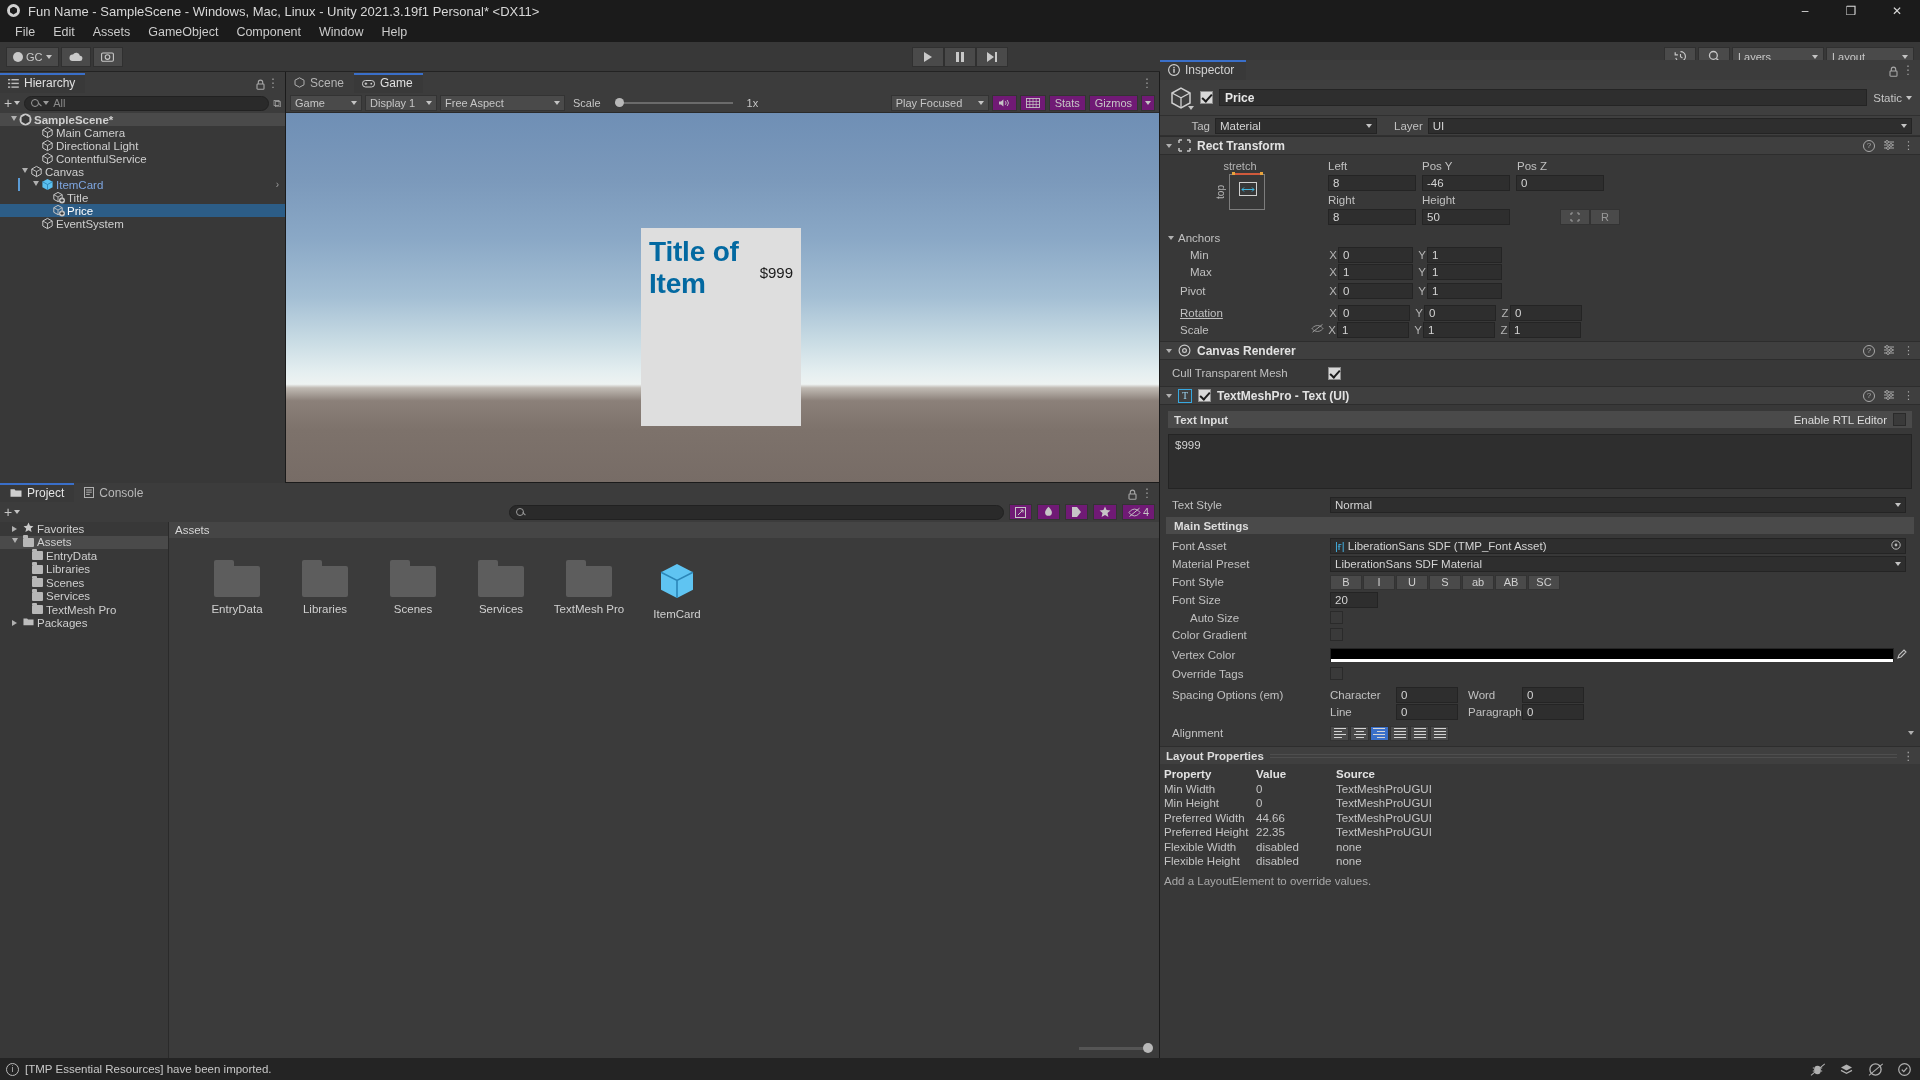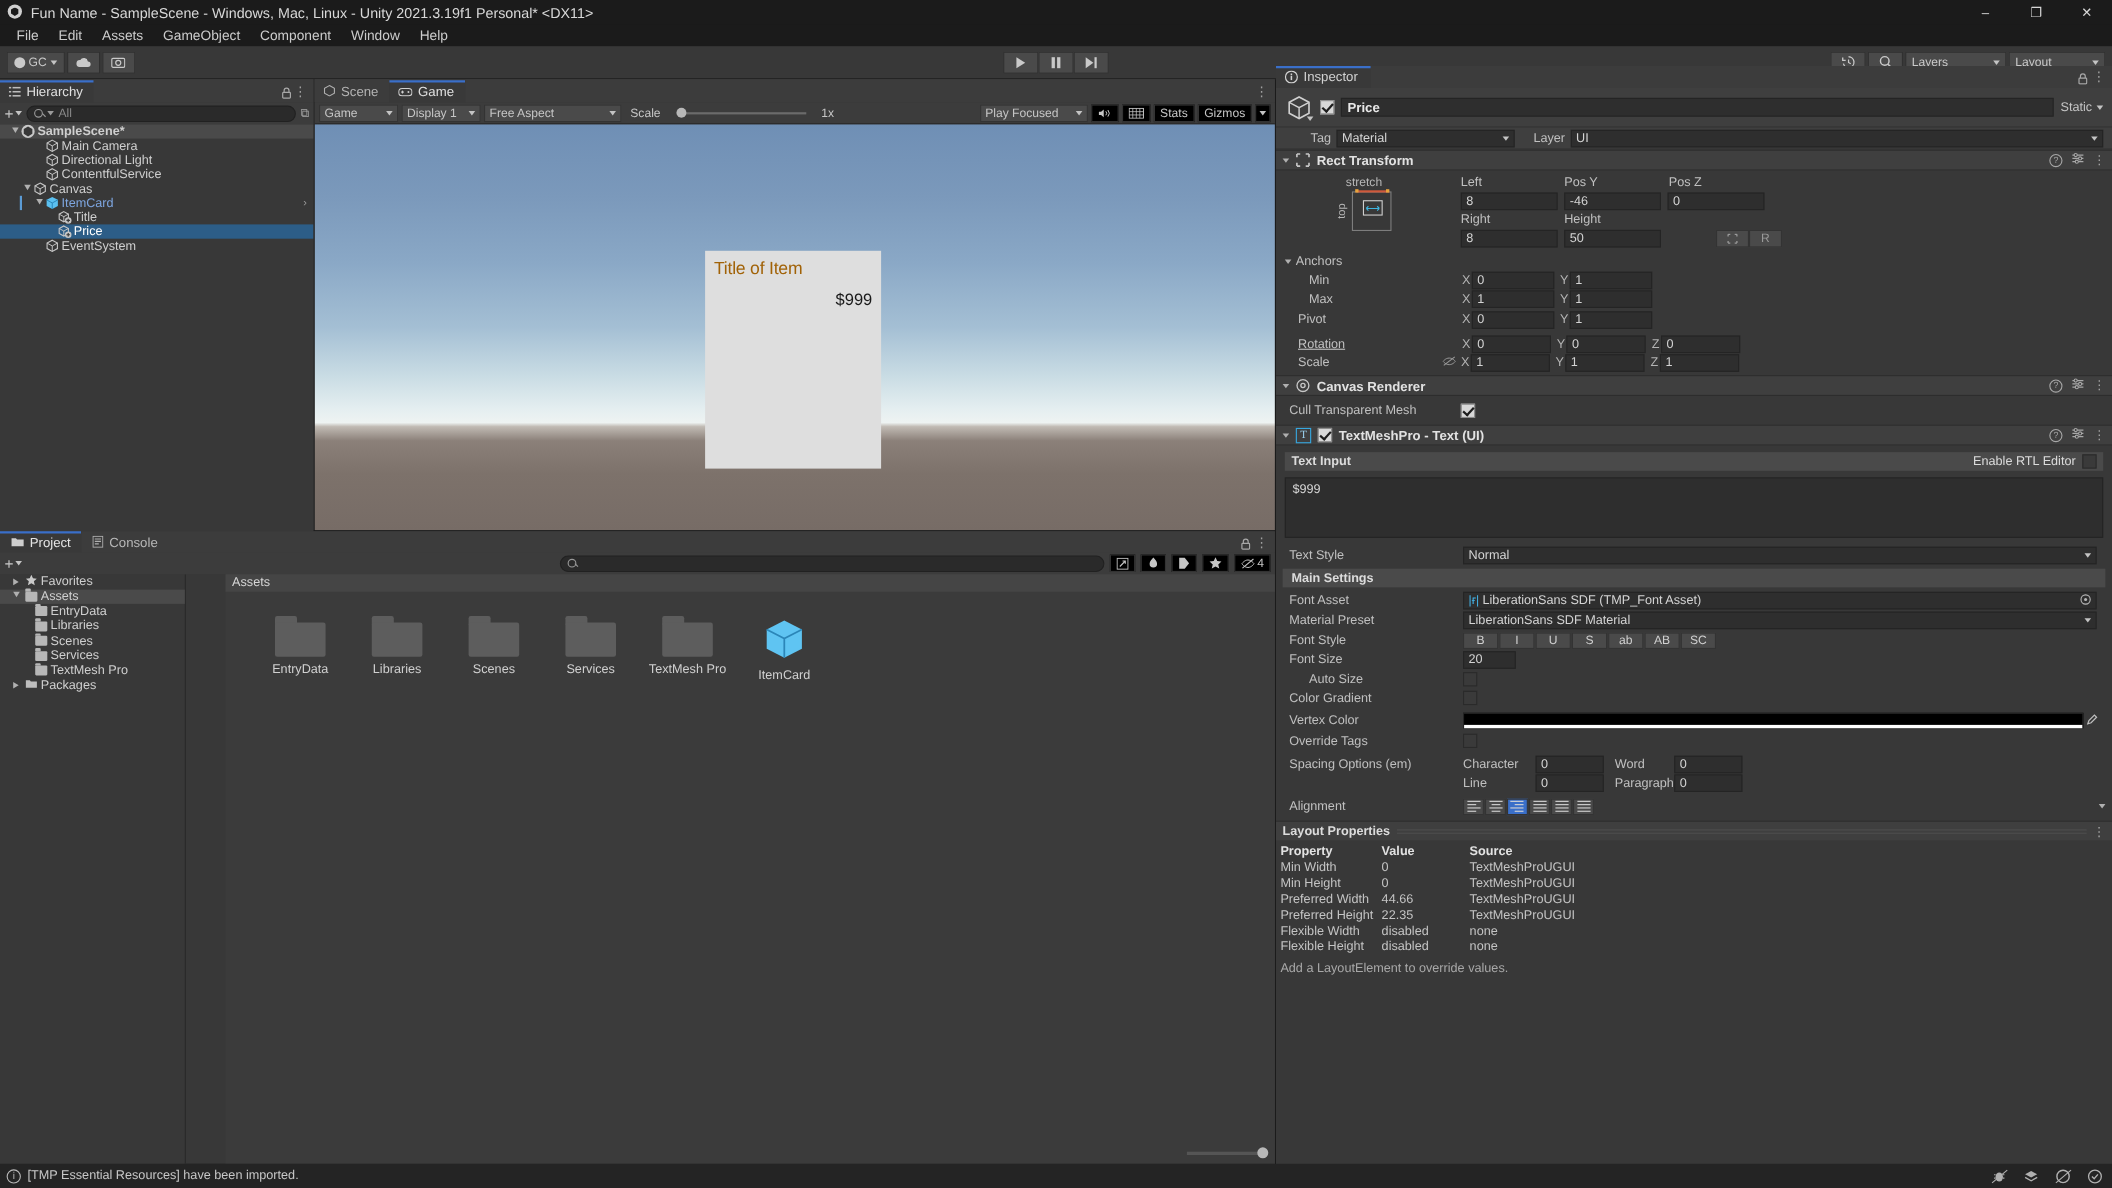--- a/index.html
+++ b/index.html
@@ -107,37 +107,37 @@
   .hier-chevron { position:absolute; right:6px; font-size:10px; color:#9a9a9a; }
 
   
   #gamepanel { left:286px; top:72px; width:873px; height:410px; background:#383838; }
   .game-toolbar {
     height:20px; background:#3c3c3c; display:flex; align-items:center; gap:3px; padding:0 4px;
     font-size:11px; color:#c6c6c6; border-bottom:1px solid #2a2a2a;
   }
   .gt-dd { height:16px; background:#4a4a4a; border:1px solid #333; display:flex; align-items:center;
            justify-content:space-between; padding:0 4px; font-size:11px; color:#c6c6c6; }
-  .gt-btn { height:16px; background:#000000; border:1px solid #333; display:flex; align-items:center;
+  .gt-btn { height:16px; background:#701a75; border:1px solid #333; display:flex; align-items:center;
             padding:0 5px; font-size:11px; color:#c6c6c6; }
   .gt-flat { height:16px; display:flex; align-items:center; padding:0 5px; font-size:11px; color:#c6c6c6; }
   .slider-track { width:118px; height:2px; background:#6b6b6b; position:relative; margin:0 6px; }
   .slider-knob { position:absolute; left:0; top:-3.5px; width:9px;height:9px;border-radius:50%;background:#b8b8b8; }
   .game-view { position:absolute; left:0; top:41px; width:873px; height:369px; overflow:hidden; }
   .sky {
     position:absolute; left:0; top:0; width:100%; height:100%;
     background: linear-gradient(to bottom,
       #6f8fb5 0%, #7b99bb 18%, #8aa8c6 34%, #a4bfd4 50%, #c9dce4 62%,
       #e4eef0 70%, #eef3f2 73.5%, #c0bab3 74.5%, #8b8079 78%, #7d726b 86%, #776c66 100%);
   }
   .card {
     position:absolute; left:355px; top:115px; width:160px; height:198px;
     background:#dedede;
   }
-  .card-title { position:absolute; left:8px; top:8px; right:8px; font-size:16px; color:#a16207; font-weight:normal; letter-spacing:-0.2px;}
+  .card-title { position:absolute; left:8px; top:8px; right:8px; font-size:28px; color:#0369a1; font-weight:bold; letter-spacing:-0.2px;}
   .card-price { position:absolute; right:8px; top:36px; font-size:15px; color:#1a1a1a; }
 
   
   #inspector { left:1160px; top:60px; width:760px; height:1000px; background:#383838; }
   .insp-tabbar { height:20px; background:#3c3c3c; display:flex; align-items:center; position:relative; }
   .insp-tab { height:20px; background:#393939; display:flex; align-items:center; gap:5px;
               padding:0 12px 0 8px; font-size:12px; color:#d2d2d2; box-shadow: inset 0 2px 0 0 #3a6fc9; }
   .insp-lock { position:absolute; right:22px; top:4px; }
   .insp-dots { position:absolute; right:6px; top:3px; color:#a0a0a0; font-size:12px; }
   .insp-header { height:36px; background:#3f3f3f; display:flex; align-items:center; padding:0 8px; gap:6px; border-bottom:1px solid #303030;}
@@ -194,21 +194,21 @@
   .lt-src { flex:1; }
 
   
   #project { left:0; top:483px; width:1159px; height:575px; background:#383838; }
   .proj-tabbar { height:19px; background:#3c3c3c; display:flex; align-items:flex-end; position:relative; }
   .proj-tab { height:19px; display:flex; align-items:center; gap:5px; padding:0 10px; font-size:12px; color:#b8b8b8; }
   .proj-tab.active { background:#393939; color:#e4e4e4; box-shadow: inset 0 2px 0 0 #3a6fc9; }
   .proj-toolbar { height:20px; background:#3c3c3c; display:flex; align-items:center; padding:0 4px; gap:5px; position:relative;}
   .proj-search { width:495px; height:15px; background:#2a2a2a; border:1px solid #212121; border-radius:8px;
                  display:flex; align-items:center; padding:0 6px; gap:4px; }
-  .proj-main { display:flex; height:calc(100% - 39px);gap:36px; }
+  .proj-main { display:flex; height:calc(100% - 39px); }
   .proj-left { width:169px; background:#383838; border-right:1px solid #2a2a2a; }
   .proj-right { flex:1; background:#3b3b3b; position:relative; }
   .prow { height:13.5px; display:flex; align-items:center; font-size:11.5px; color:#cfcfcf; padding-left:4px; gap:3px; }
   .prow.sel { background:#4a4a4a; }
   .folder-ico { width:11px;height:9px;background:#b7b7b7;border-radius:1px;position:relative;flex:none; }
   .folder-ico::before{content:"";position:absolute;left:0;top:-2.5px;width:5px;height:2.5px;background:#b7b7b7;border-radius:1px 1px 0 0;}
   .assets-bar { height:16px; background:#454545; display:flex; align-items:center; padding-left:6px; font-size:11.5px; color:#d6d6d6; }
   .grid { display:flex; flex-wrap:wrap; padding:22px 0 0 24px; gap:0px; }
   .gitem { width:88px; display:flex; flex-direction:column; align-items:center; gap:6px; }
   .big-folder { width:46px; height:37px; position:relative; }

